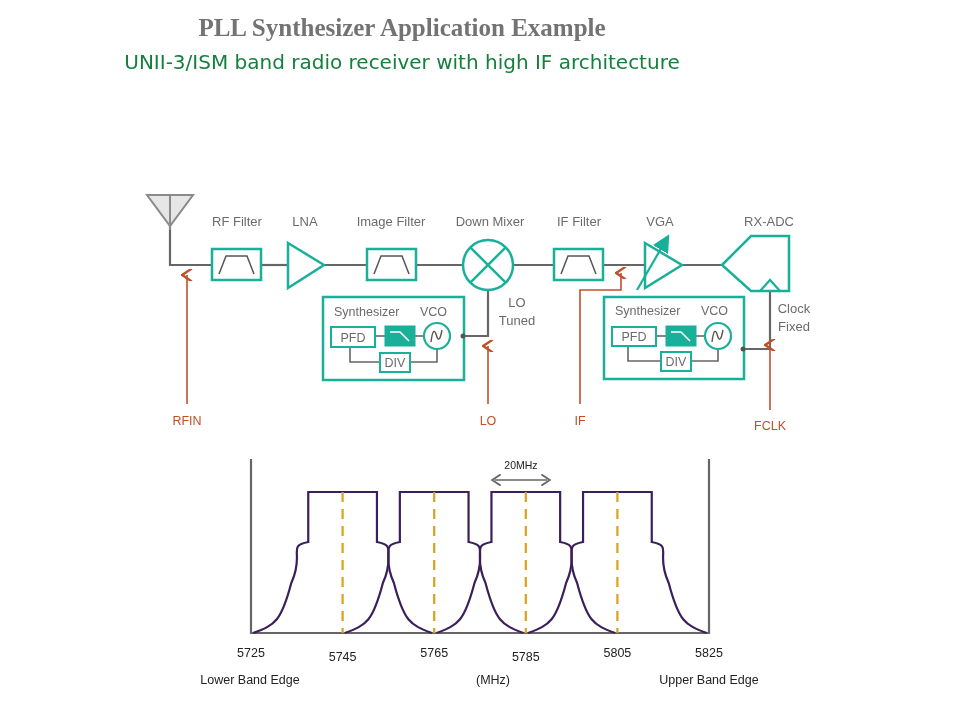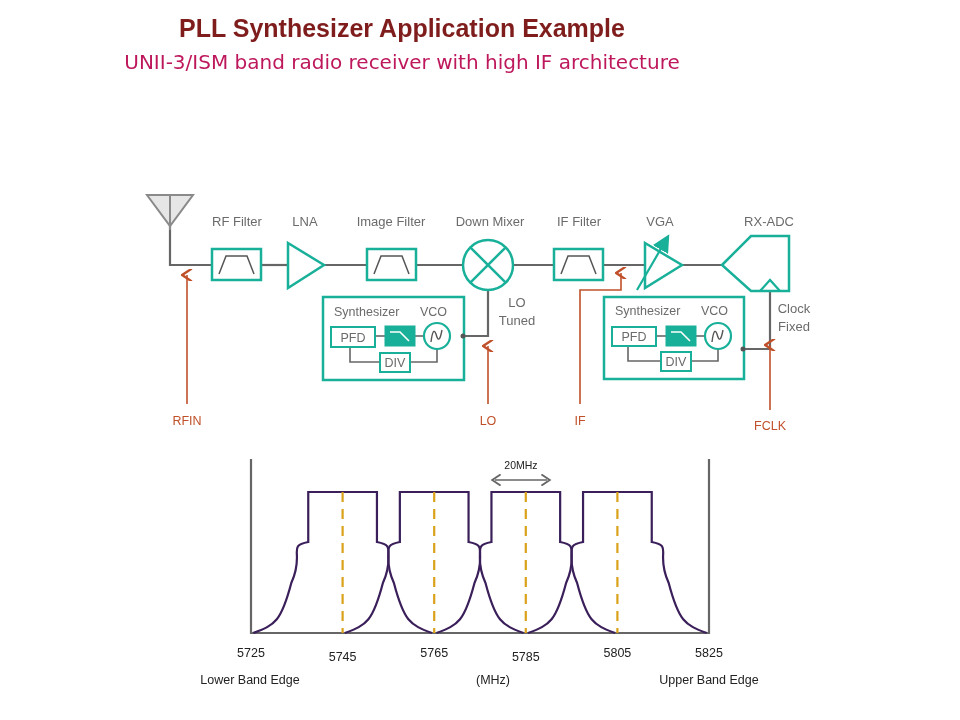--- a/index.html
+++ b/index.html
@@ -1,18 +1,18 @@
 <!DOCTYPE html>
 <html><head>
 <meta charset="utf-8">
 <style>
   html, body { margin: 0; padding: 0; background: #ffffff; }
   body { width: 960px; height: 720px; position: relative; overflow: hidden; font-family: "DejaVu Sans", sans-serif; }
-  .title { position: absolute; left: 0; top: 14px; width: 804px; text-align: center; font-family: Liberation Sans, sans-serif; font-weight: bold; font-size: 25px; color: #7f1d1d; }
-  .subtitle { position: absolute; left: 0; top: 50px; width: 804px; text-align: center; font-family: "DejaVu Sans", sans-serif; font-size: 20px; color: #be185d; }
+  .title { position: absolute; left: 0; top: 14px; width: 804px; text-align: center; font-family: Liberation Serif, serif; font-weight: bold; font-size: 25px; color: #737373; }
+  .subtitle { position: absolute; left: 0; top: 50px; width: 804px; text-align: center; font-family: "DejaVu Sans", sans-serif; font-size: 20px; color: #15803d; }
   svg text { font-family: "Liberation Sans", sans-serif; }
   .lbl { fill: #6b6b6b; font-size: 13px; }
   .blk { fill: #6b6b6b; font-size: 12.5px; }
   .sig { fill: #c0502a; font-size: 12.5px; }
   .ax { fill: #222; font-size: 12.5px; }
 </style>
 </head>
 <body>
 
 <div class="title">PLL Synthesizer Application Example</div>

